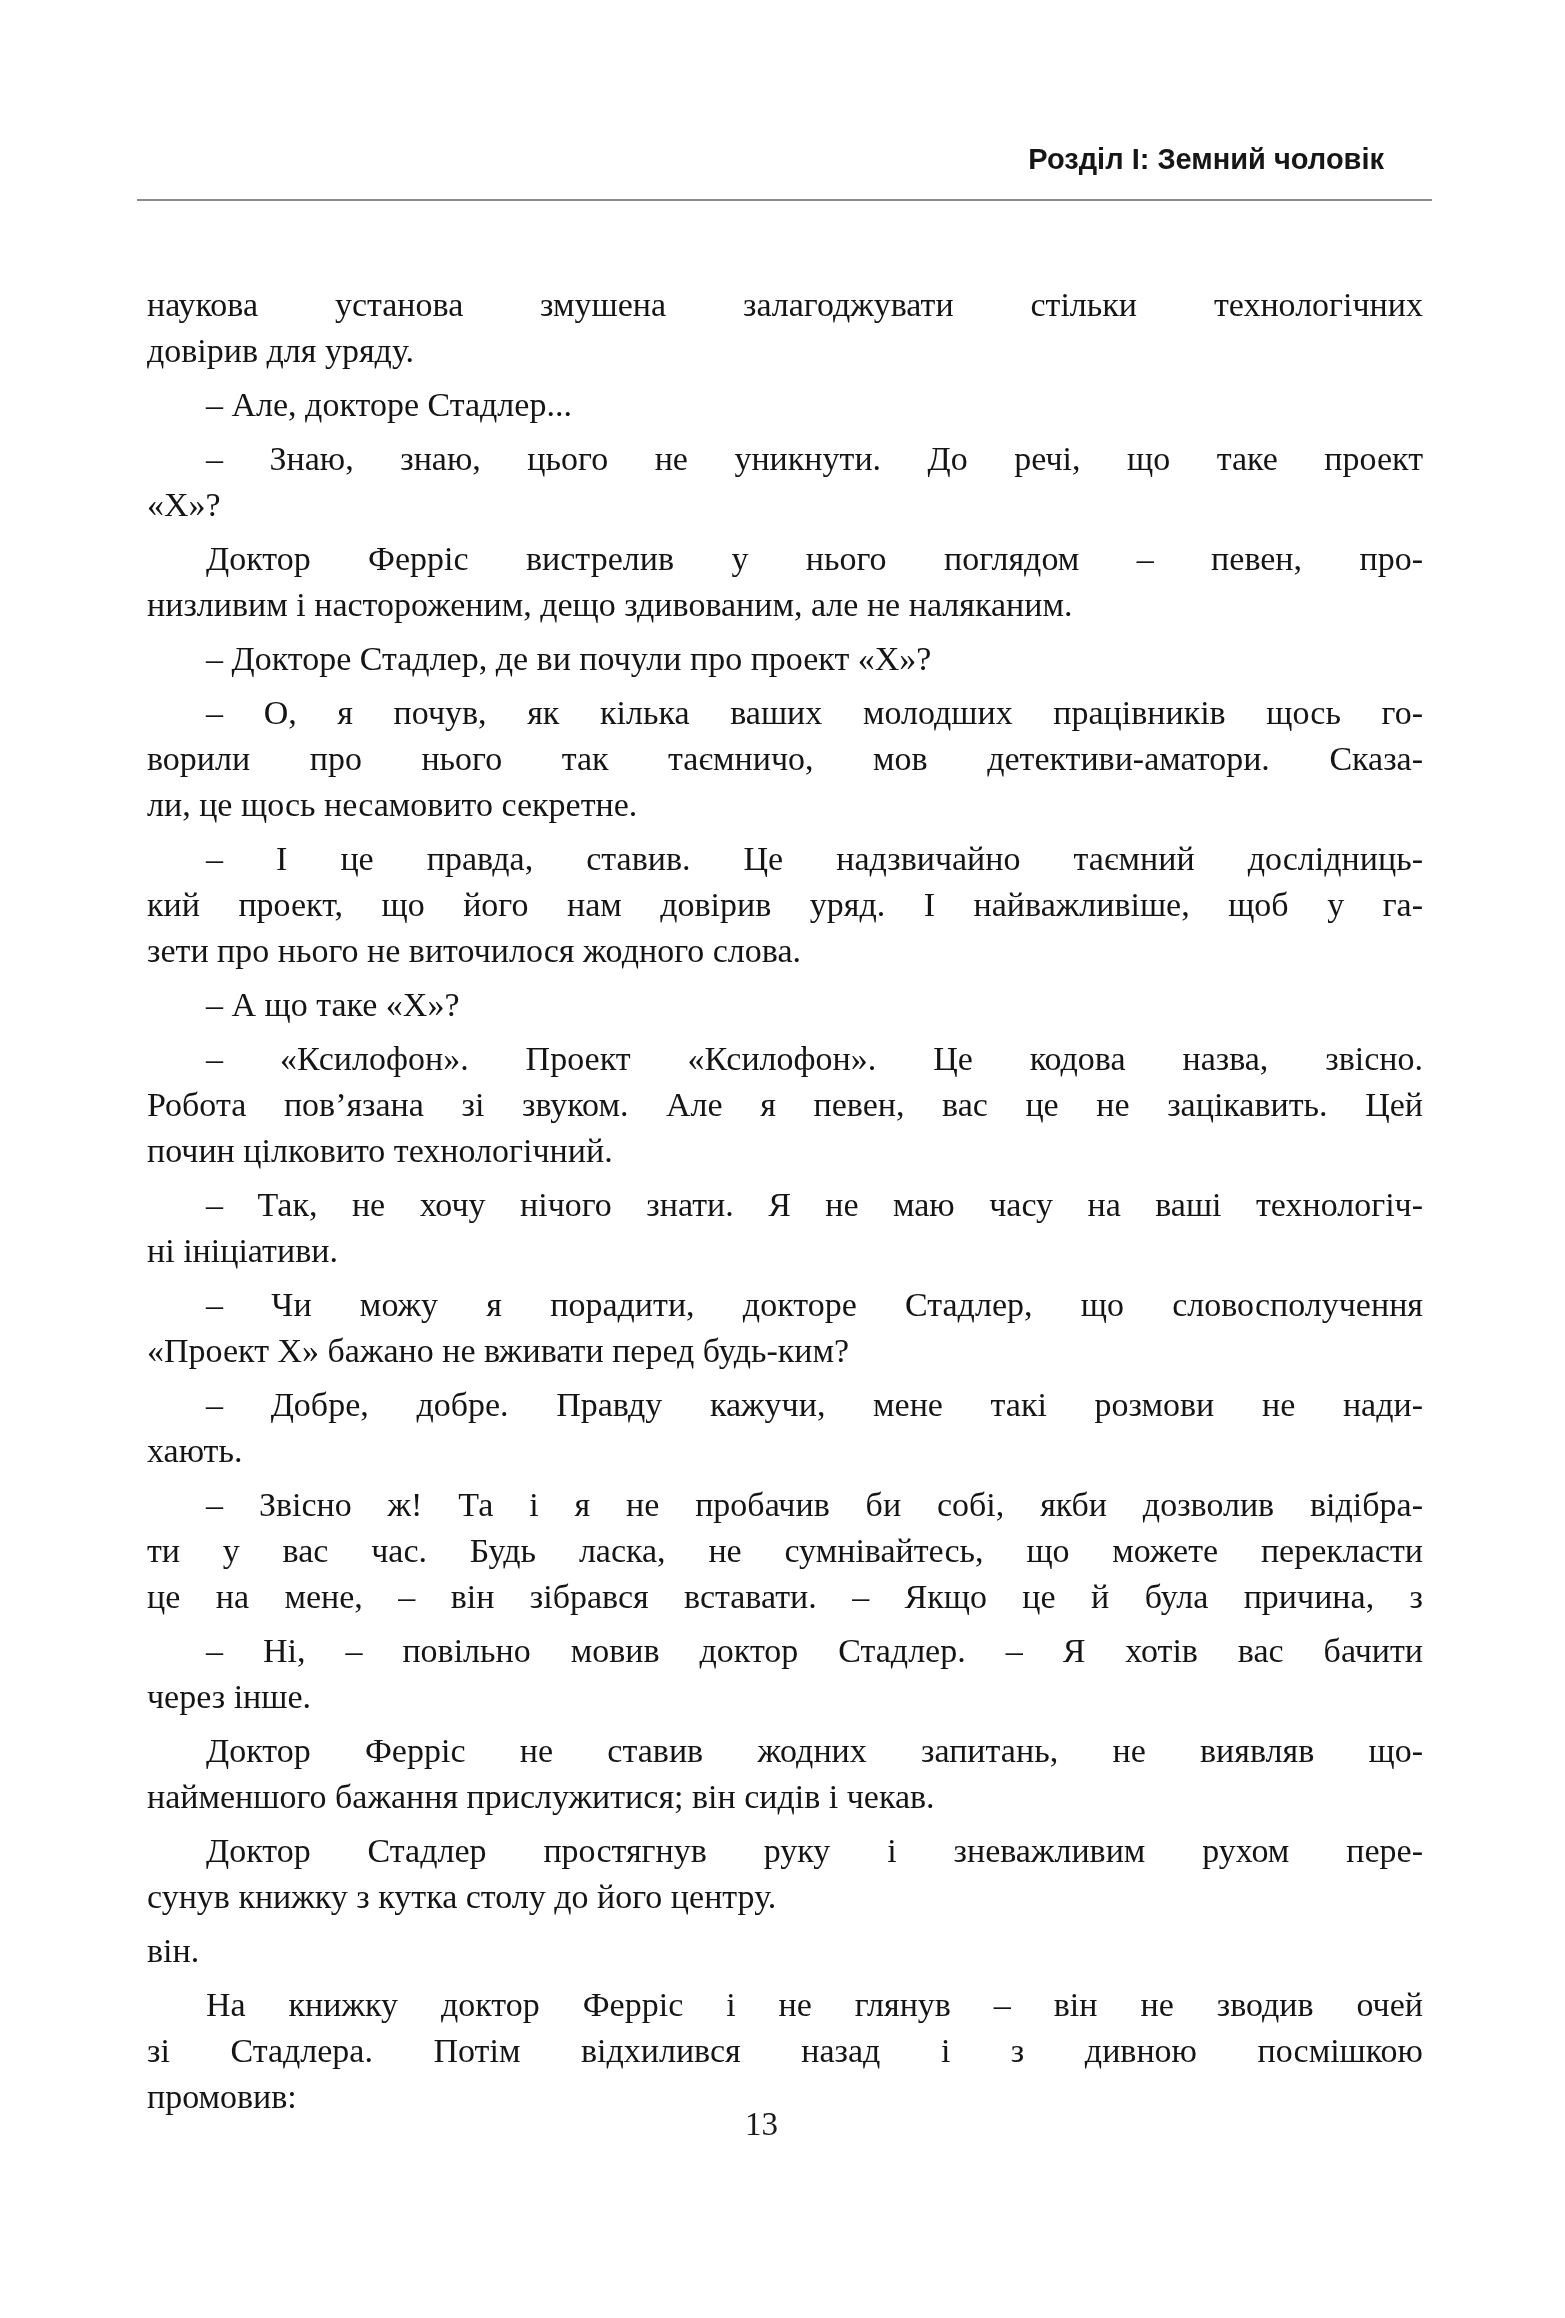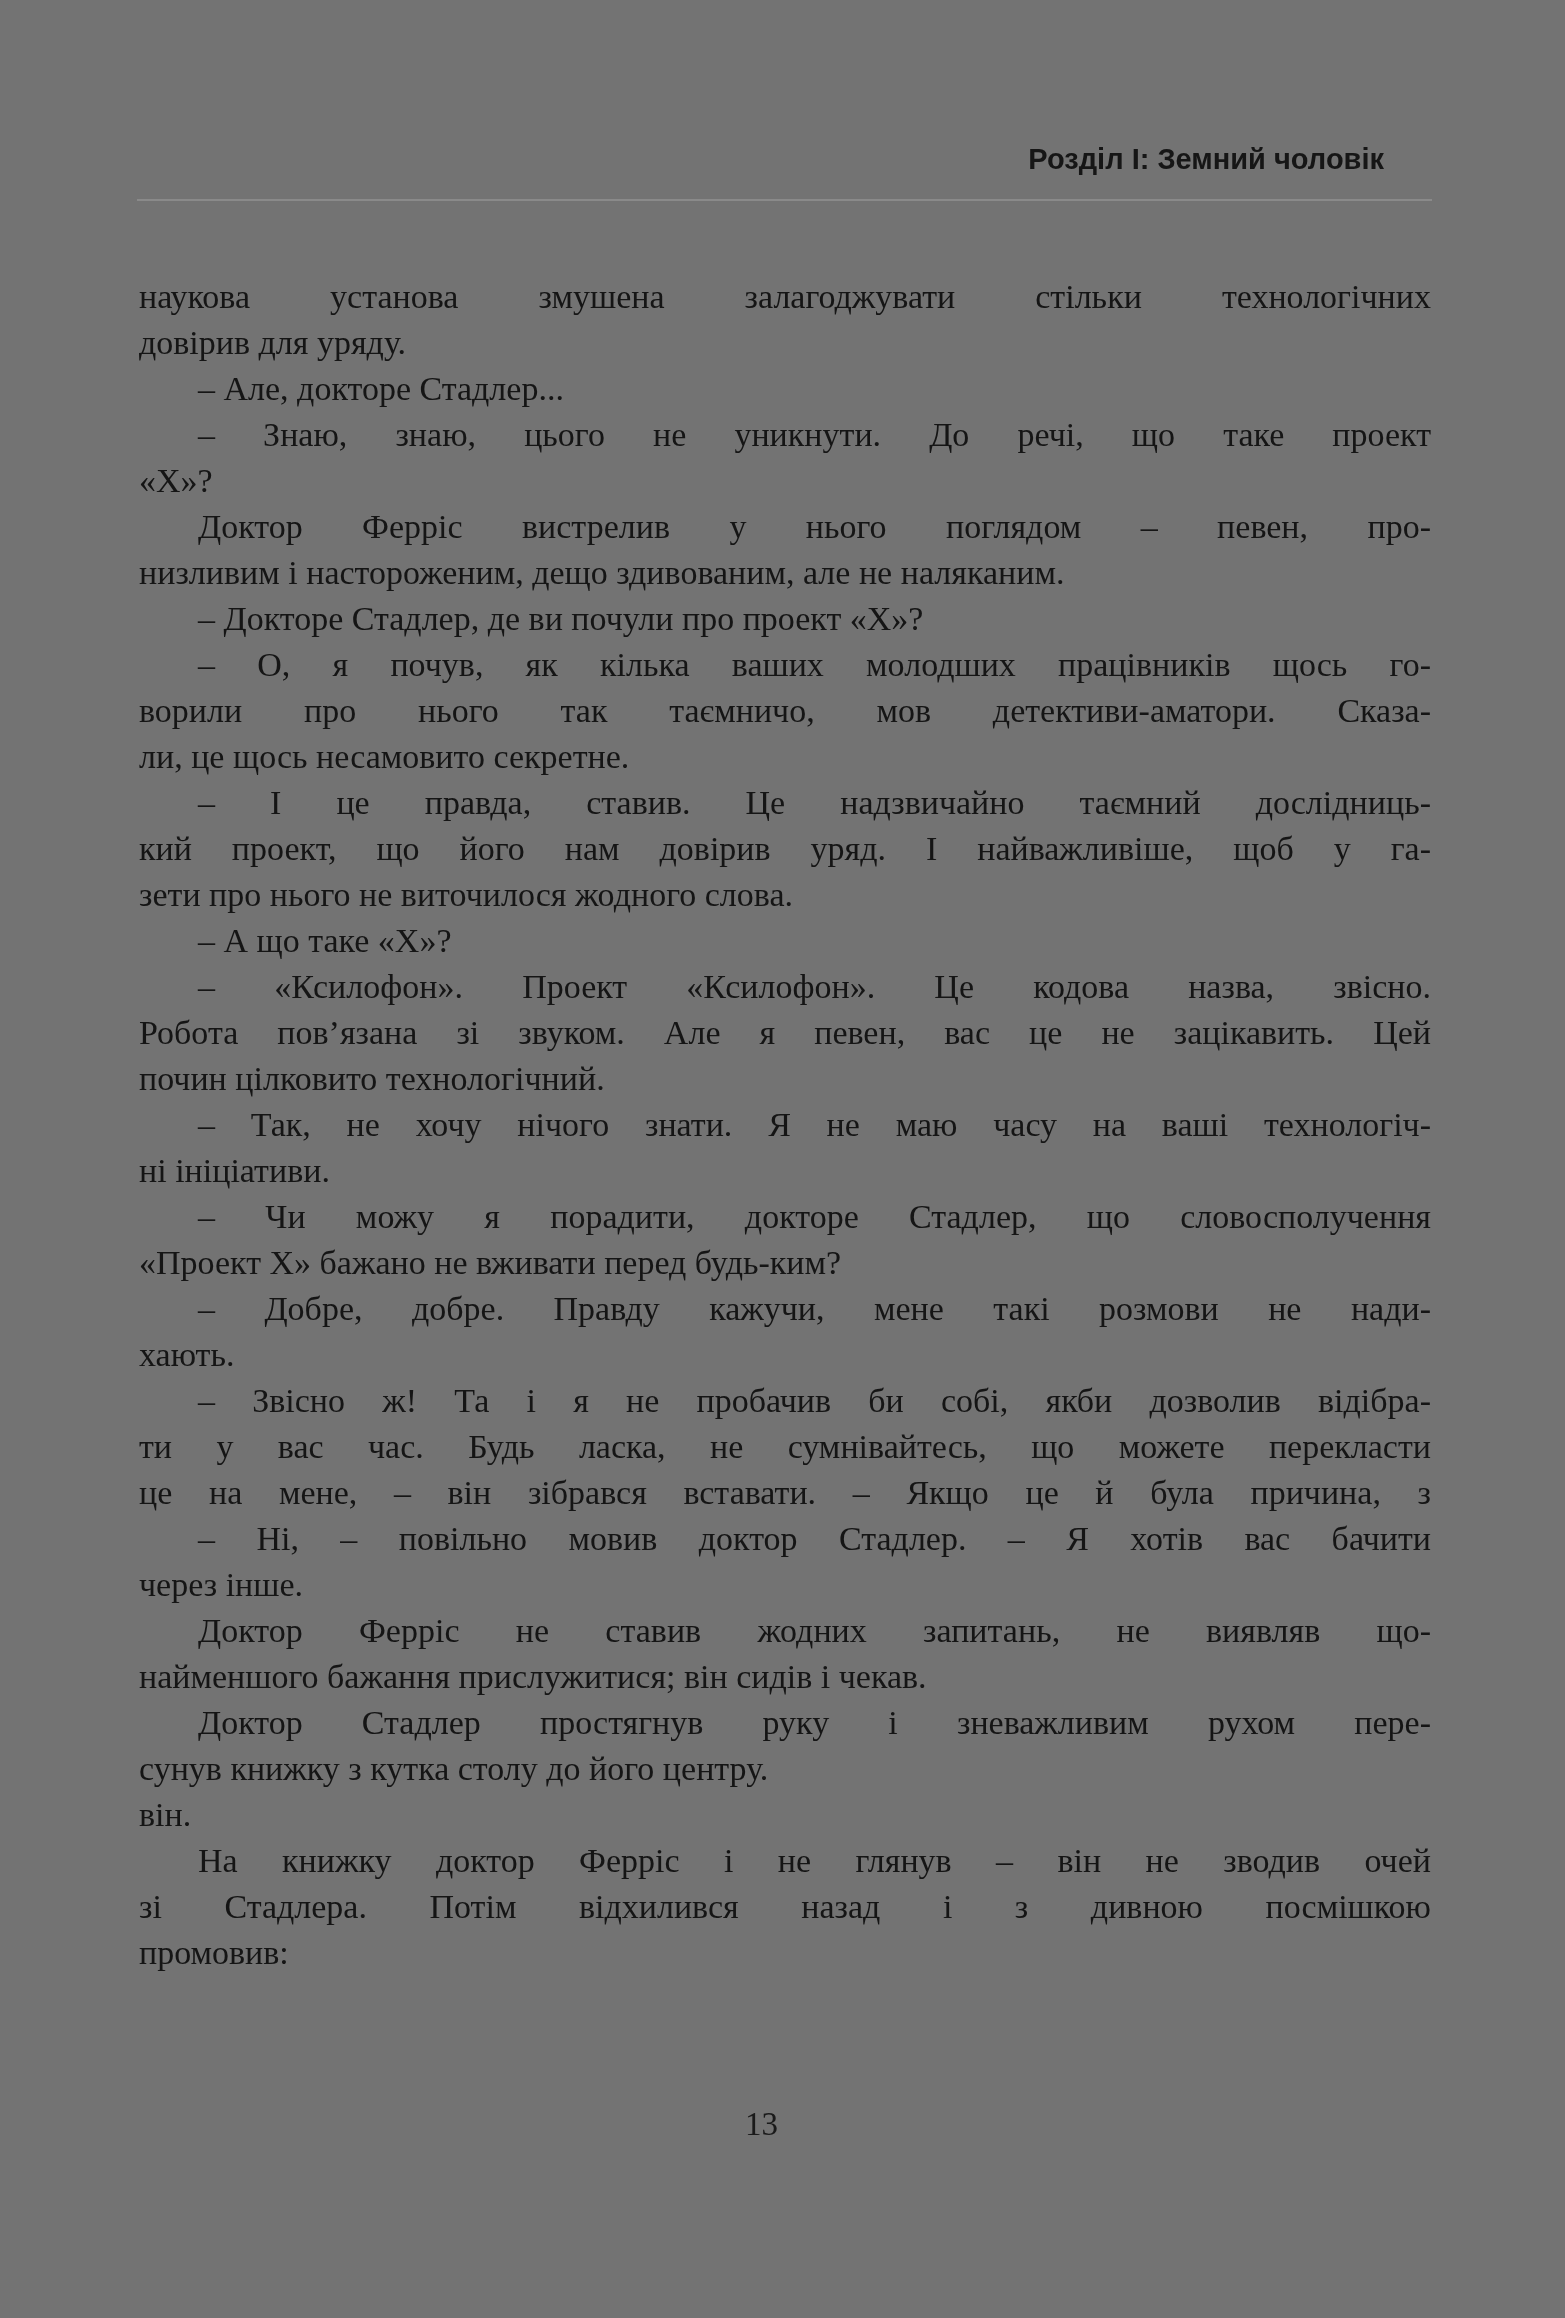--- a/index.html
+++ b/index.html
@@ -5,21 +5,21 @@
   html, body {
     margin: 0;
     padding: 0;
     background: #e9e9e9;
   }
   .page {
     position: relative;
     width: 1565px;
     height: 2319px;
     margin: 0 auto;
-    background: #737373;
+    background: #ffffff;
     color: #141414;
     overflow: hidden;
   }
   .running-head {
     position: absolute;
     top: 143px;
     left: 139px;
     width: 1245px; 
     text-align: right;
     font-family: "Liberation Sans", sans-serif;
@@ -39,21 +39,21 @@
   .body-text {
     position: absolute;
     top: 274px;
     left: 139px;
     width: 1292px;
     font-family: "Liberation Serif", serif;
     font-size: 34px;
     line-height: 46px;
     color: #151515;
   }
-  .para { margin: 0; padding: 0; font-family: Liberation Serif, serif; }
+  .para { margin: 8px; padding: 0; font-family: Liberation Serif, serif; }
   .line {
     text-align: justify;
     text-align-last: justify;
     white-space: normal;
   }
   .line.last {
     text-align: left;
     text-align-last: left;
   }
   .line.indent {

